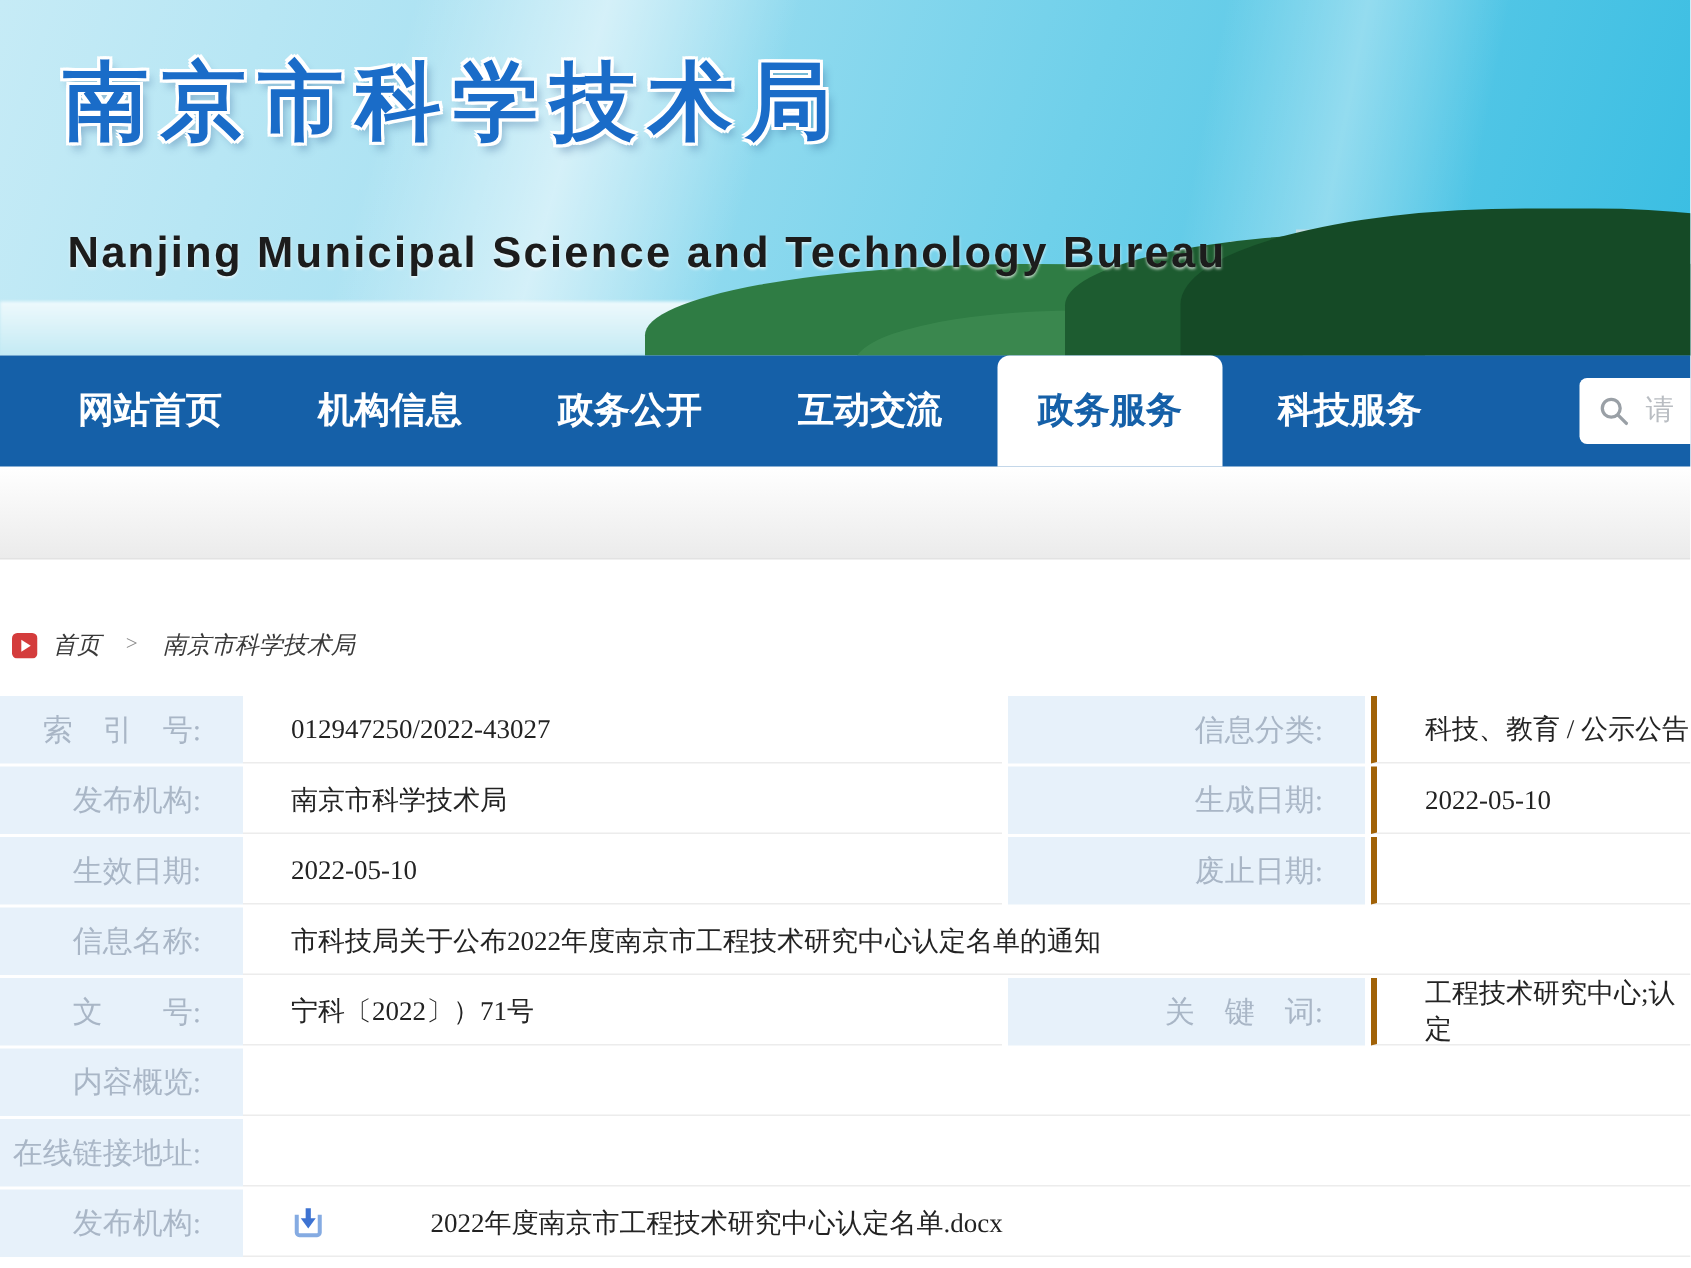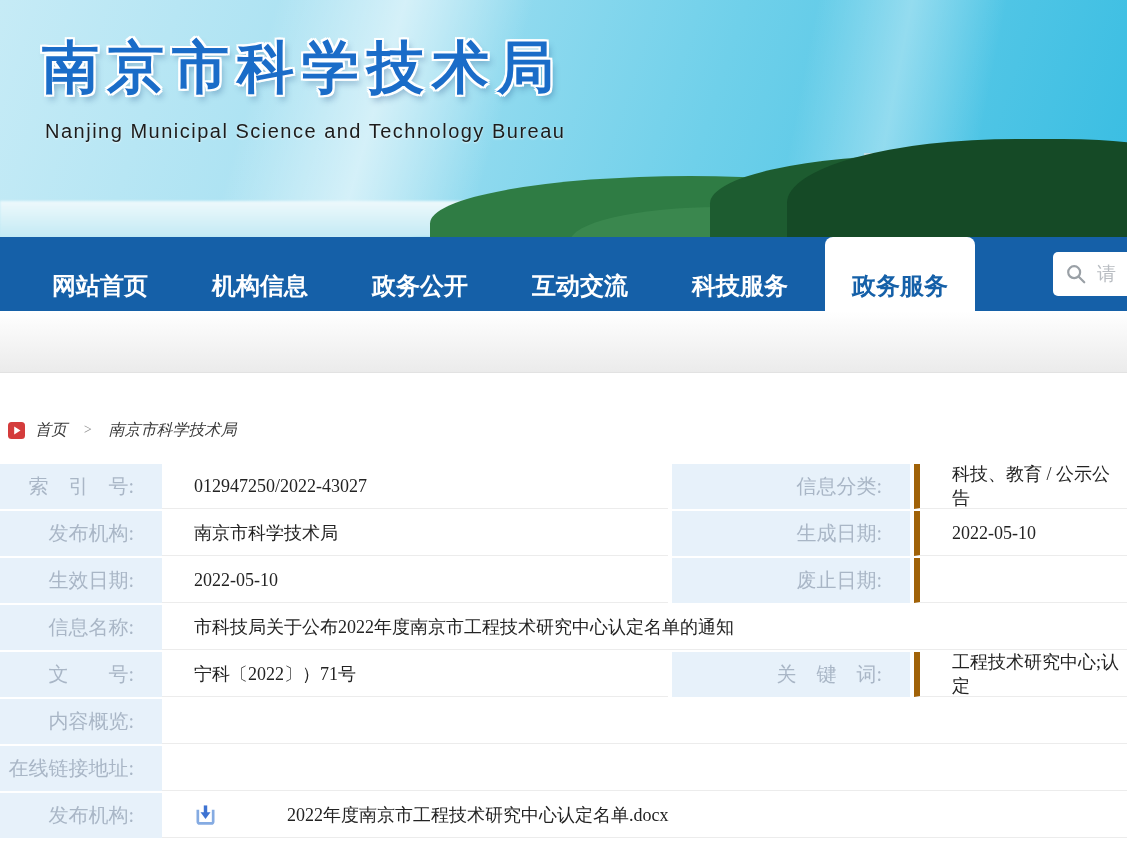--- a/index.html
+++ b/index.html
@@ -28,27 +28,27 @@
   .hill { position:absolute; }
   .hill.h1 { bottom:-34px; left:0;    width:520px; height:95px;  background:#2f7c44; border-radius:50% 50% 0 0; }
   .hill.h2 { bottom:-26px; left:280px; width:480px; height:108px; background:#1d5c30; border-radius:45% 55% 0 0; }
   .hill.h3 { bottom:-30px; right:-40px; width:460px; height:128px; background:#154a26; border-radius:50% 40% 0 0; }
   .hill.h4 { bottom:-40px; left:140px; width:300px; height:70px; background:#3c8a50; border-radius:50% 50% 0 0; opacity:.85; }
   .banner-title { position:absolute; left:42px; top:30px; font-size:57px; font-weight:bold;
     letter-spacing:8px; color:#1a6cc8;
     text-shadow:-2px 0 0 #fff,2px 0 0 #fff,0 -2px 0 #fff,0 2px 0 #fff,
                 -2px -2px 0 #fff,2px 2px 0 #fff,-2px 2px 0 #fff,2px -2px 0 #fff,
                 3px 5px 6px rgba(20,70,130,.35); }
-  .banner-sub { position:absolute; left:45px; top:120px; font-size:20px; font-weight:normal;
+  .banner-sub { position:absolute; left:45px; top:153px; font-size:29px; font-weight:bold;
     letter-spacing:1.5px; color:#1c1c1c; text-shadow:0 1px 2px rgba(255,255,255,.7); }
 
   
   .nav { position:relative; width:1127px; height:74px; background:#1560a8; }
   .nav-list { display:flex; height:74px; padding-left:25px; list-style:none; }
-  .nav-item { height:74px; line-height:74px; padding:12px 27px; margin-right:10px;
+  .nav-item { height:74px; line-height:74px; padding:0 27px; margin-right:10px;
     font-size:24px; font-weight:bold; color:#fff; white-space:nowrap; cursor:pointer; }
   .nav-item.active { background:#fff; color:#1560a8; border-radius:8px 8px 0 0; }
   .search-box { position:absolute; left:1053px; top:15px; width:150px; height:44px;
     background:#fff; border-radius:5px; display:flex; align-items:center; padding-left:12px; }
   .search-box svg { flex:0 0 auto; }
   .search-input { border:none; outline:none; width:90px; margin-left:10px;
     font-size:19px; color:#555; background:transparent;
     font-family:"Liberation Sans","DejaVu Sans",sans-serif; }
   .search-input::placeholder { color:#b9bdc2; }
 
@@ -67,21 +67,21 @@
   .info-table { margin-top:22px; width:1127px;
     font-family:"Liberation Serif","DejaVu Serif",serif; }
   .row { display:flex; height:45px; margin-bottom:2px; }
   .lbl { width:162px; flex:0 0 162px; background:#e7f1fa; color:#a9b6c6; font-size:20px;
     display:flex; align-items:center; justify-content:flex-end; padding-right:28px; }
   .gap { width:4px; flex:0 0 4px; background:#fff; }
   .val { background:#fff; color:#232323; font-size:18px; display:flex; align-items:center;
     padding-left:32px; border-bottom:1px solid #ececec; }
   .val.left  { width:506px; flex:0 0 506px; }
   .lbl.right { width:238px; flex:0 0 238px; }
-  .val.right { flex:1; border-left:6px solid #a16207; }
+  .val.right { flex:1; border-left:4px solid #a16207; }
   .val.full  { flex:1; }
   .dl-icon { width:23px; height:23px; margin-right:70px; cursor:pointer; }
   .file-link { color:#232323; cursor:pointer; }
 </style>
 </head>
 <body>
 
 <div class="banner">
   <div class="streak s1"></div>
   <div class="streak s2"></div>
@@ -103,22 +103,22 @@
   <div class="banner-title">南京市科学技术局</div>
   <div class="banner-sub">Nanjing Municipal Science and Technology Bureau</div>
 </div>
 
 <div class="nav">
   <ul class="nav-list">
     <li class="nav-item">网站首页</li>
     <li class="nav-item">机构信息</li>
     <li class="nav-item">政务公开</li>
     <li class="nav-item">互动交流</li>
+    <li class="nav-item active">政务服务</li>
     <li class="nav-item">科技服务</li>
-    <li class="nav-item active">政务服务</li>
   </ul>
   <div class="search-box">
     <svg width="22" height="22" viewBox="0 0 24 24">
       <circle cx="10" cy="10" r="6.5" fill="none" stroke="#9aa0a6" stroke-width="2.4"></circle>
       <line x1="15" y1="15" x2="21" y2="21" stroke="#9aa0a6" stroke-width="2.4" stroke-linecap="round"></line>
     </svg>
     <input class="search-input" type="text" placeholder="请" style="">
   </div>
 </div>
 

